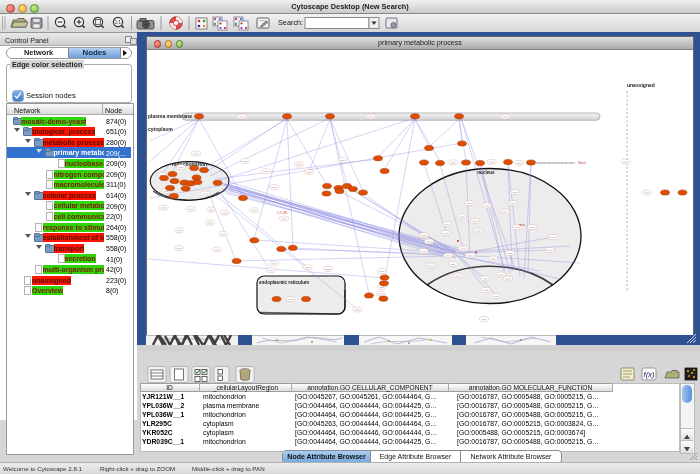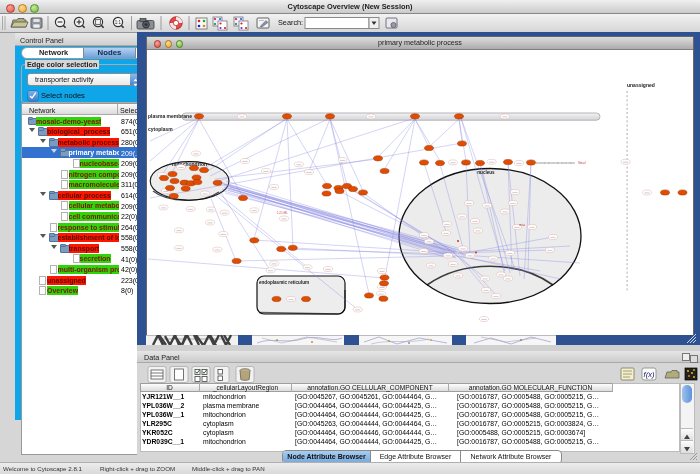--- a/index.html
+++ b/index.html
@@ -2,21 +2,21 @@
 <html><head><meta charset="utf-8"><style>
 *{margin:0;padding:0;box-sizing:content-box}
 body{width:700px;height:474px;font-family:"Liberation Sans",sans-serif;position:relative;overflow:hidden;background:#d6d6d6}
 .abs{position:absolute}
 .trow{position:absolute;left:0;width:124px;height:10.6px}
 </style></head><body>
 <div class="abs" style="left:0;top:0;width:700px;height:13px;background:linear-gradient(#f0f0f0,#cacaca);border-bottom:1px solid #878787">
 <span class="abs" style="left:5.5px;top:3.5px;width:7px;height:7px;border-radius:50%;background:radial-gradient(circle at 35% 30%,#ff9f95,#e3544a);border:0.5px solid #b04038"></span>
 <span class="abs" style="left:17.5px;top:3.5px;width:7px;height:7px;border-radius:50%;background:radial-gradient(circle at 35% 30%,#ffd98f,#efa932);border:0.5px solid #b07f28"></span>
 <span class="abs" style="left:29.5px;top:3.5px;width:7px;height:7px;border-radius:50%;background:radial-gradient(circle at 35% 30%,#c4ee9a,#72ba3a);border:0.5px solid #5a8c2e"></span>
-<div style="text-align:center;font-size:7.4px;font-weight:bold;color:#222;line-height:13px">Cytoscape Overview (New Session)</div>
+<div style="text-align:center;font-size:7.4px;font-weight:bold;color:#222;line-height:13px">Cytoscape Desktop (New Search)</div>
 </div>
 <div class="abs" style="left:0;top:14px;width:700px;height:18px;background:linear-gradient(#f2f2f2,#d6d6d6);border-bottom:1px solid #979797">
 <svg width="700" height="18" viewBox="0 0 700 18" style="position:absolute;left:0;top:0">
 <line x1="2.5" y1="2" x2="2.5" y2="16" stroke="#aaa" stroke-width="1"></line>
       <line x1="5" y1="2" x2="5" y2="16" stroke="#aaa" stroke-width="1"></line>
 <path d="M11 13 L13 6 L17 6 L18 4.5 L24 4.5 L24 6 L26 6 L26 13 Z" fill="#b0ad78" stroke="#555" stroke-width="0.8"></path>
 <path d="M11 13 L14 8 L28 8 L26 13 Z" fill="#c9c693" stroke="#555" stroke-width="0.8"></path>
 <rect x="31" y="4" width="11" height="10" rx="1" fill="#9aa0ac" stroke="#444" stroke-width="0.8"></rect>
 <rect x="33" y="4.5" width="7" height="4" fill="#dfe3ea" stroke="#666" stroke-width="0.5"></rect>
 <rect x="33" y="10" width="7" height="4" fill="#eef0f3" stroke="#666" stroke-width="0.5"></rect>
@@ -70,55 +70,48 @@
 <path d="M260 12.5 L266 6.5 L268 8.5 L262 13 Z" fill="#8892a8" stroke="#445" stroke-width="0.4"></path>
       <line x1="259" y1="6.5" x2="264" y2="6.5" stroke="#888" stroke-width="0.5"></line>
 <text x="278" y="11" font-size="7.3" fill="#111">Search:</text>
 <rect x="305" y="3.5" width="64" height="11" fill="#fff" stroke="#8a8a8a" stroke-width="1"></rect>
 <rect x="369" y="3.5" width="10" height="11" fill="#f0f0f0" stroke="#8a8a8a" stroke-width="1"></rect>
 <path d="M371.5 7.5 L376.5 7.5 L374 11 Z" fill="#333"></path>
 <rect x="386" y="4" width="11" height="10" rx="1" fill="#e8e8ee" stroke="#556" stroke-width="0.8"></rect>
 <circle cx="393.5" cy="11" r="2.6" fill="#99a" stroke="#445" stroke-width="0.6"></circle>
 </svg>
 </div>
-<div class="abs" style="left:15px;top:33px;width:137px;height:387px;background:#0ea5e9">
+<div class="abs" style="left:0;top:33px;width:137px;height:387px;background:#ffffff">
 <div class="abs" style="left:0;top:0;width:137px;height:12px;background:linear-gradient(#e8e8e8,#cfcfcf);border-bottom:1px solid #aaa">
 <span style="font-size:7.2px;color:#222;position:absolute;left:5px;top:2.5px">Control Panel</span>
 <span class="abs" style="left:125px;top:3px;width:5px;height:5px;border:0.5px solid #888;background:#eee"></span>
 <span class="abs" style="left:130px;top:5px;width:5px;height:5px;border:0.5px solid #888;background:#ddd"></span>
 </div>
 <div class="abs" style="left:6px;top:14px;width:124px;height:10px;background:#fff;border:1px solid #999;border-radius:6px;overflow:hidden">
 <span class="abs" style="left:8px;top:2px;width:6px;height:6px"><svg width="6" height="6">
           <circle cx="1.5" cy="1.5" r="1.4" fill="#2b2"></circle>
           <circle cx="4.5" cy="4.5" r="1.4" fill="#2b2"></circle>
           <path d="M1.5 1.5 L4.5 4.5" stroke="#2b2" stroke-width="0.8"></path>
         </svg></span>
 <span class="abs" style="left:17px;top:0;font-size:7.4px;font-weight:600;color:#222;line-height:10px">Network</span>
 <span class="abs" style="left:61px;top:0;width:51px;height:10px;background:linear-gradient(#b4d2f2,#6d9fd8);border-left:1px solid #888;border-right:1px solid #888;text-align:center;font-size:7.8px;font-weight:bold;color:#102a4a;line-height:10px">Nodes</span>
 <span class="abs" style="left:116px;top:2px;width:0;height:0;border-top:3px solid transparent;border-bottom:3px solid transparent;border-left:4.5px solid #111"></span>
 </div>
 <div class="abs" style="left:6px;top:31px;width:124px;height:37px;border:1px solid #aaa;border-radius:3px"></div>
 <span class="abs" style="left:10px;top:27px;background:#d6d6d6;padding:0 2px;font-size:7.2px;font-weight:600;color:#222">Edge color selection</span>
-<div class="abs" style="left:12px;top:40px;width:113px;height:11px;background:linear-gradient(#fff,#e8e8e8);border:1px solid #8a8a8a;border-radius:3px">
-<span class="abs" style="left:7px;top:0;font-size:7.2px;color:#111;line-height:11px">transporter activity</span>
-<span class="abs" style="left:101.5px;top:0px;width:11.5px;height:11px;background:linear-gradient(#8cb8ec,#4a86cc);border-radius:0 2px 2px 0"><svg width="11" height="11">
-          <path d="M5.5 1.8 L7.6 4.2 L3.4 4.2 Z" fill="#fff"></path>
-          <path d="M5.5 9.2 L3.4 6.8 L7.6 6.8 Z" fill="#fff"></path>
-        </svg></span>
-</div>
 <div class="abs" style="left:13px;top:58px;width:9.5px;height:9.5px;background:linear-gradient(#7fb2e8,#3f7cc8);border-radius:2px;box-shadow:0 0 0 0.5px #33639c;overflow:hidden">
       <svg width="10" height="10" style="position:absolute;left:0;top:0">
         <path d="M2 5 L4 7 L7.8 1.6" stroke="#fff" stroke-width="1.3" fill="none"></path>
       </svg>
     </div>
-<span class="abs" style="left:26px;top:58px;font-size:7.6px;color:#111">Select nodes</span>
+<span class="abs" style="left:26px;top:58px;font-size:7.6px;color:#111">Session nodes</span>
 <div class="abs" style="left:6px;top:70px;width:126px;height:350px;background:#fff;border:1px solid #999;overflow:hidden">
 <div class="abs" style="left:0;top:0;width:126px;height:10px;background:linear-gradient(#fafafa,#dcdcdc);border-bottom:1px solid #aaa">
 <span class="abs" style="left:7px;top:1.5px;font-size:7.2px;color:#111">Network</span>
-<span class="abs" style="left:98px;top:1.5px;font-size:7.2px;color:#111">Select</span>
+<span class="abs" style="left:98px;top:1.5px;font-size:7.2px;color:#111">Node</span>
 <span class="abs" style="left:95px;top:0;width:1px;height:10px;background:#aaa"></span>
 </div>
 <div class="abs" style="left:0;top:0px;width:126px;height:350px">
 <div class="trow" style="top:11.5px">
 <span style="position:absolute;left:5.6px;top:2.4px;width:8px;height:5.5px;background:#7b9cc0;border:0.5px solid #52749c;border-radius:1px"></span>
 <span style="position:absolute;left:5.6px;top:1.2px;width:3.5px;height:1.5px;background:#7b9cc0;border:0.5px solid #52749c;border-radius:1px"></span>
 <span style="position:absolute;left:14px;top:1.2px;max-width:83px;overflow:hidden;white-space:nowrap;font-size:7px;font-weight:bold;background:#2fd40a;color:#801500;line-height:9px;display:inline-block">mosaic-demo-yeast</span>
 <span style="position:absolute;left:99px;top:1.4px;font-size:7px;color:#000;line-height:9.4px">874(0)</span>
 </div>
 <div class="trow" style="top:22.1px">
@@ -548,25 +541,20 @@
 <ellipse cx="236.4" cy="248.7" rx="4.5" ry="2.6" fill="#e14d00" stroke="#9c2e00" stroke-width="0.5"></ellipse>
 <ellipse cx="222" cy="245.5" rx="4.5" ry="2.6" fill="#e14d00" stroke="#9c2e00" stroke-width="0.5"></ellipse>
 <ellipse cx="518" cy="142.5" rx="4.5" ry="2.6" fill="#e14d00" stroke="#9c2e00" stroke-width="0.5"></ellipse>
 <ellipse cx="535.5" cy="142.5" rx="4.5" ry="2.6" fill="#e14d00" stroke="#9c2e00" stroke-width="0.5"></ellipse>
 </svg>
 </div>
 </div>
 <div class="abs" style="left:0;top:313px;width:563px;height:6px;background:#d0d0d0"></div>
 </div>
 <div class="abs" style="left:137px;top:351px;width:563px;height:111px;background:#d6d6d6">
-<div class="abs" style="left:0;top:0;width:563px;height:11px;background:linear-gradient(#e6e6e6,#cccccc);border-bottom:1px solid #aaa">
-<span class="abs" style="left:7px;top:2px;font-size:7.2px;color:#222">Data Panel</span>
-<span class="abs" style="left:545px;top:2px;width:6px;height:6px;border:1px solid #777;background:#eee"></span>
-<span class="abs" style="left:553px;top:3.5px;width:6px;height:6px;border:1px solid #777;background:#ddd"></span>
-</div>
 <div class="abs" style="left:0;top:14px;width:563px;height:22px">
 <svg width="563" height="22" viewBox="0 0 563 22" style="position:absolute;left:0;top:0">
 <rect x="11" y="1.5" width="18" height="16" rx="2" fill="#f2f2f2" stroke="#aaa" stroke-width="0.8"></rect>
 <rect x="14" y="5" width="12" height="9" fill="#fff" stroke="#555" stroke-width="0.8"></rect>
         <line x1="14" y1="8" x2="26" y2="8" stroke="#555" stroke-width="0.8"></line>
         <line x1="14" y1="11" x2="26" y2="11" stroke="#555" stroke-width="0.8"></line>
 <rect x="33" y="1.5" width="18" height="16" rx="2" fill="#f2f2f2" stroke="#aaa" stroke-width="0.8"></rect>
 <rect x="37.5" y="4" width="9" height="11" fill="#fff" stroke="#555" stroke-width="0.8"></rect>
 <rect x="55" y="1.5" width="18" height="16" rx="2" fill="#f2f2f2" stroke="#aaa" stroke-width="0.8"></rect>
 <rect x="58" y="4.5" width="5" height="5" fill="#fff" stroke="#444" stroke-width="0.8"></rect>

